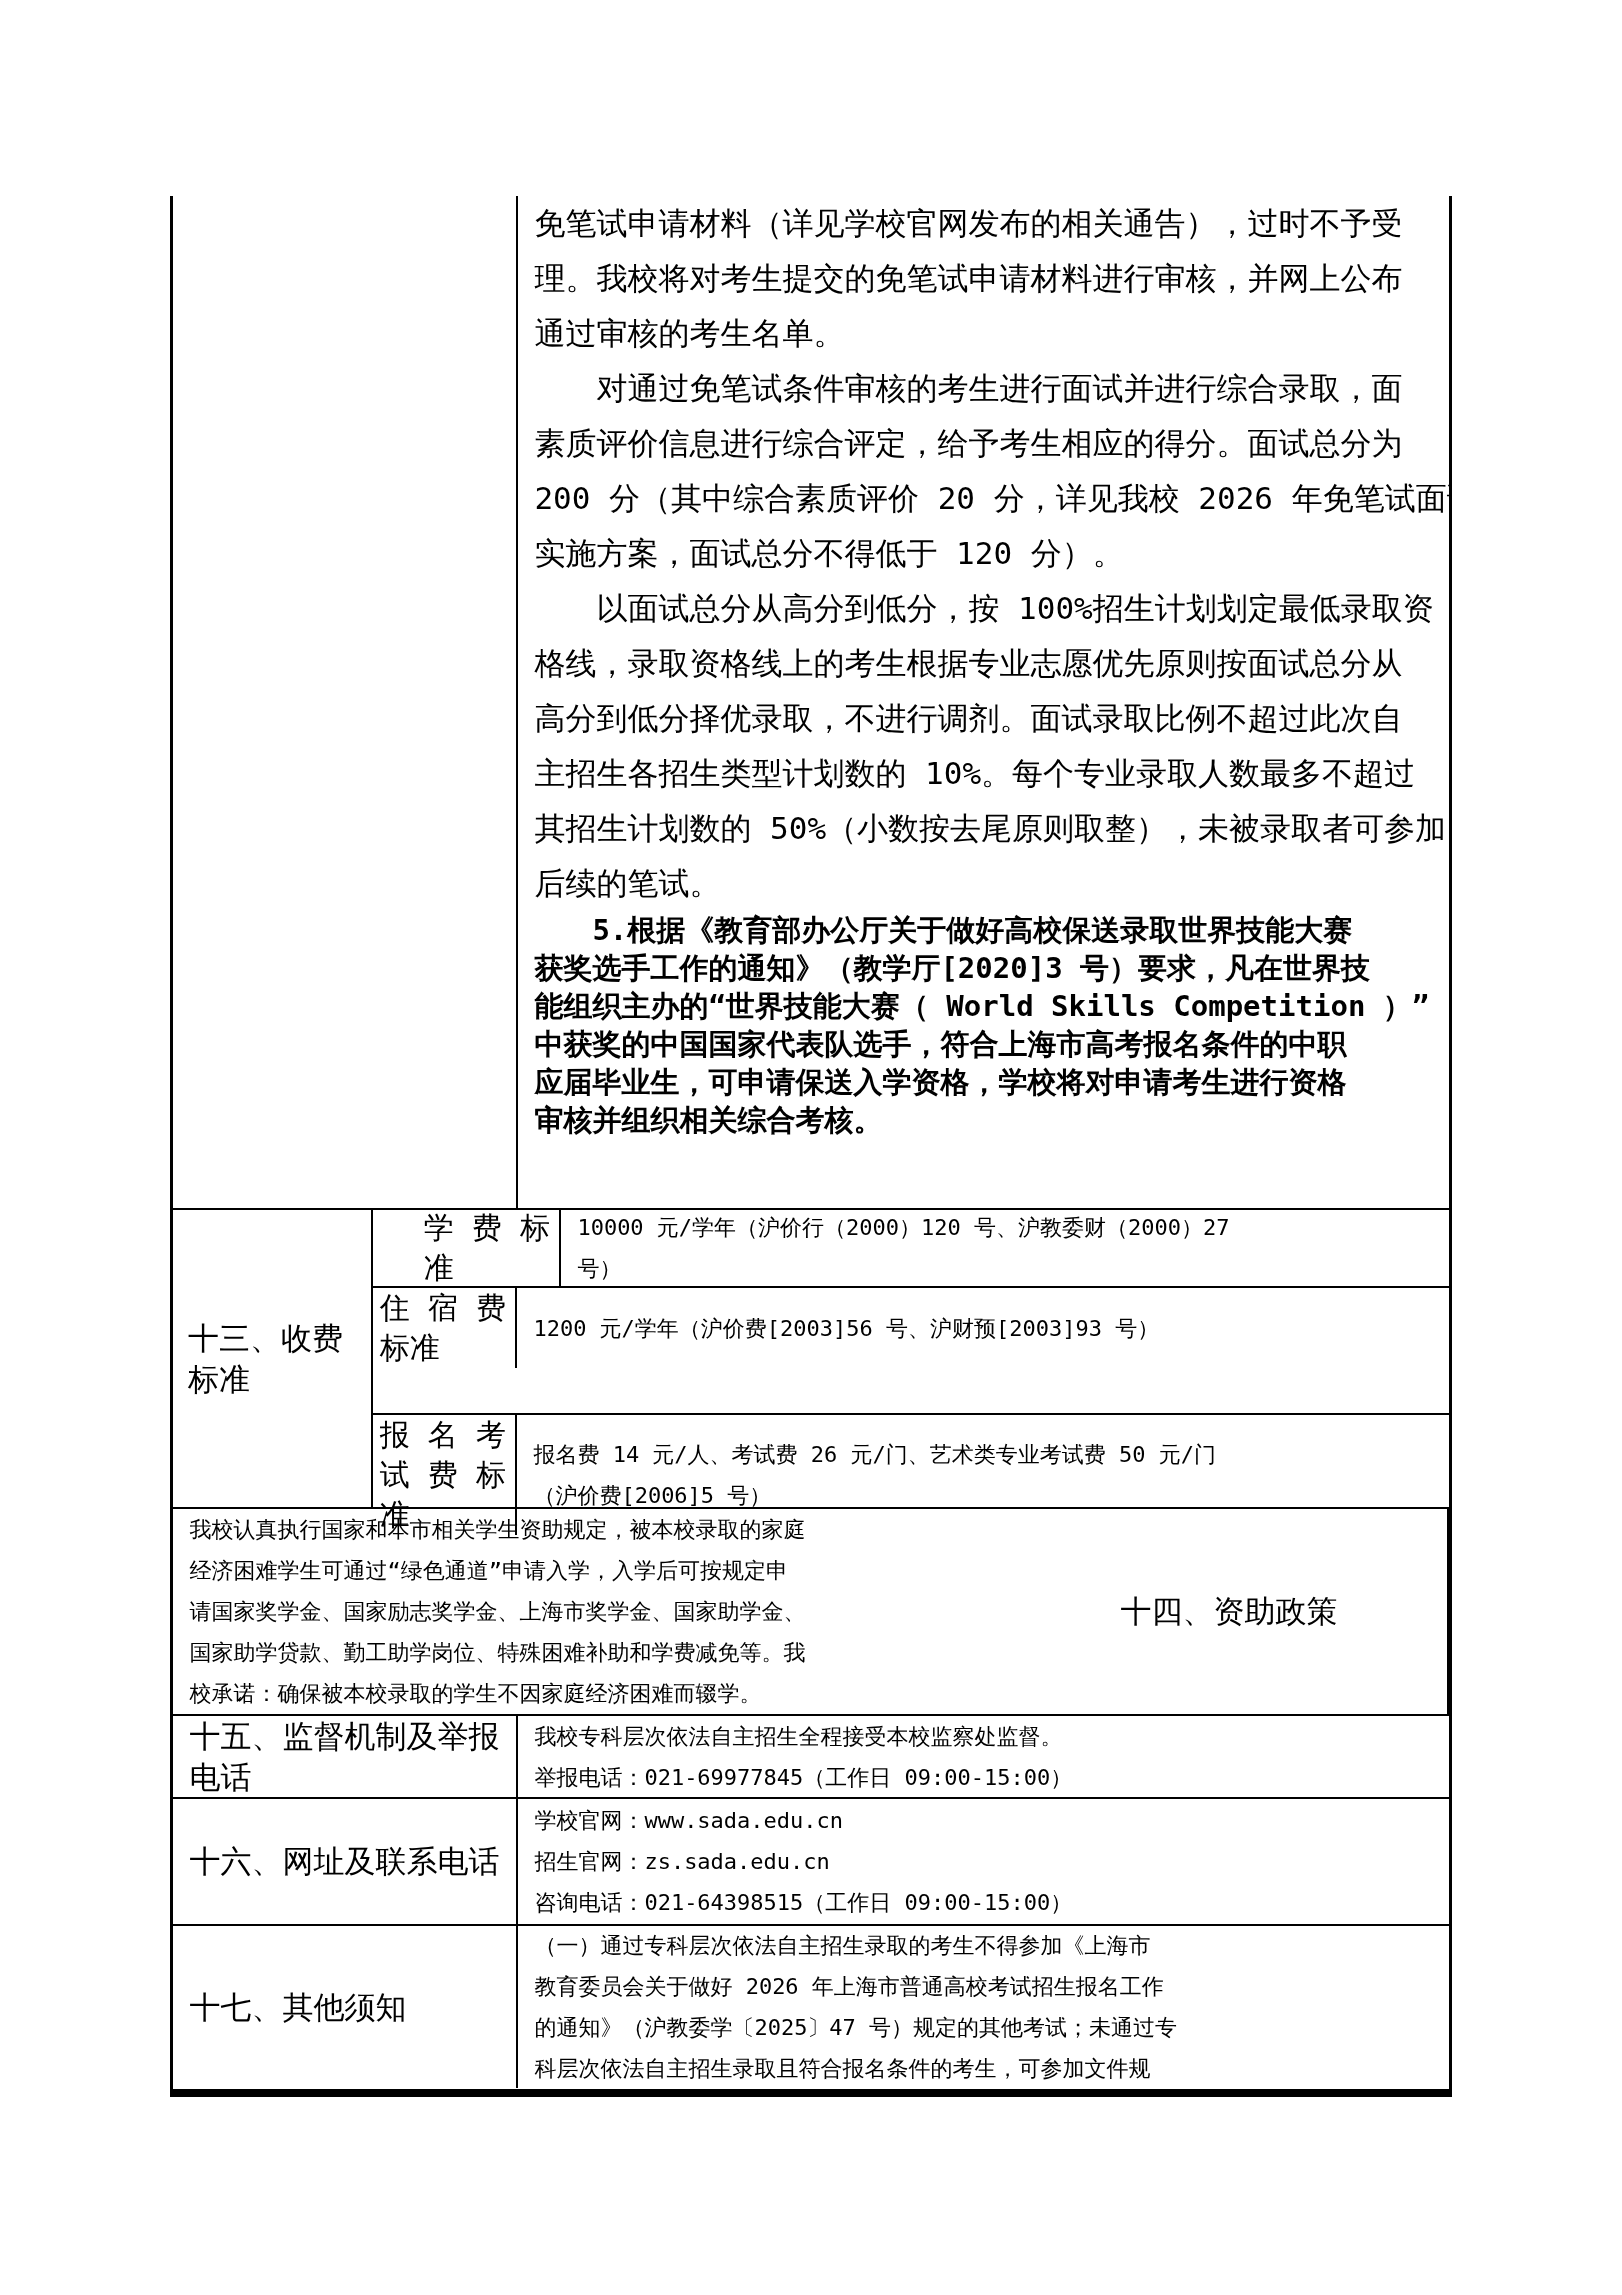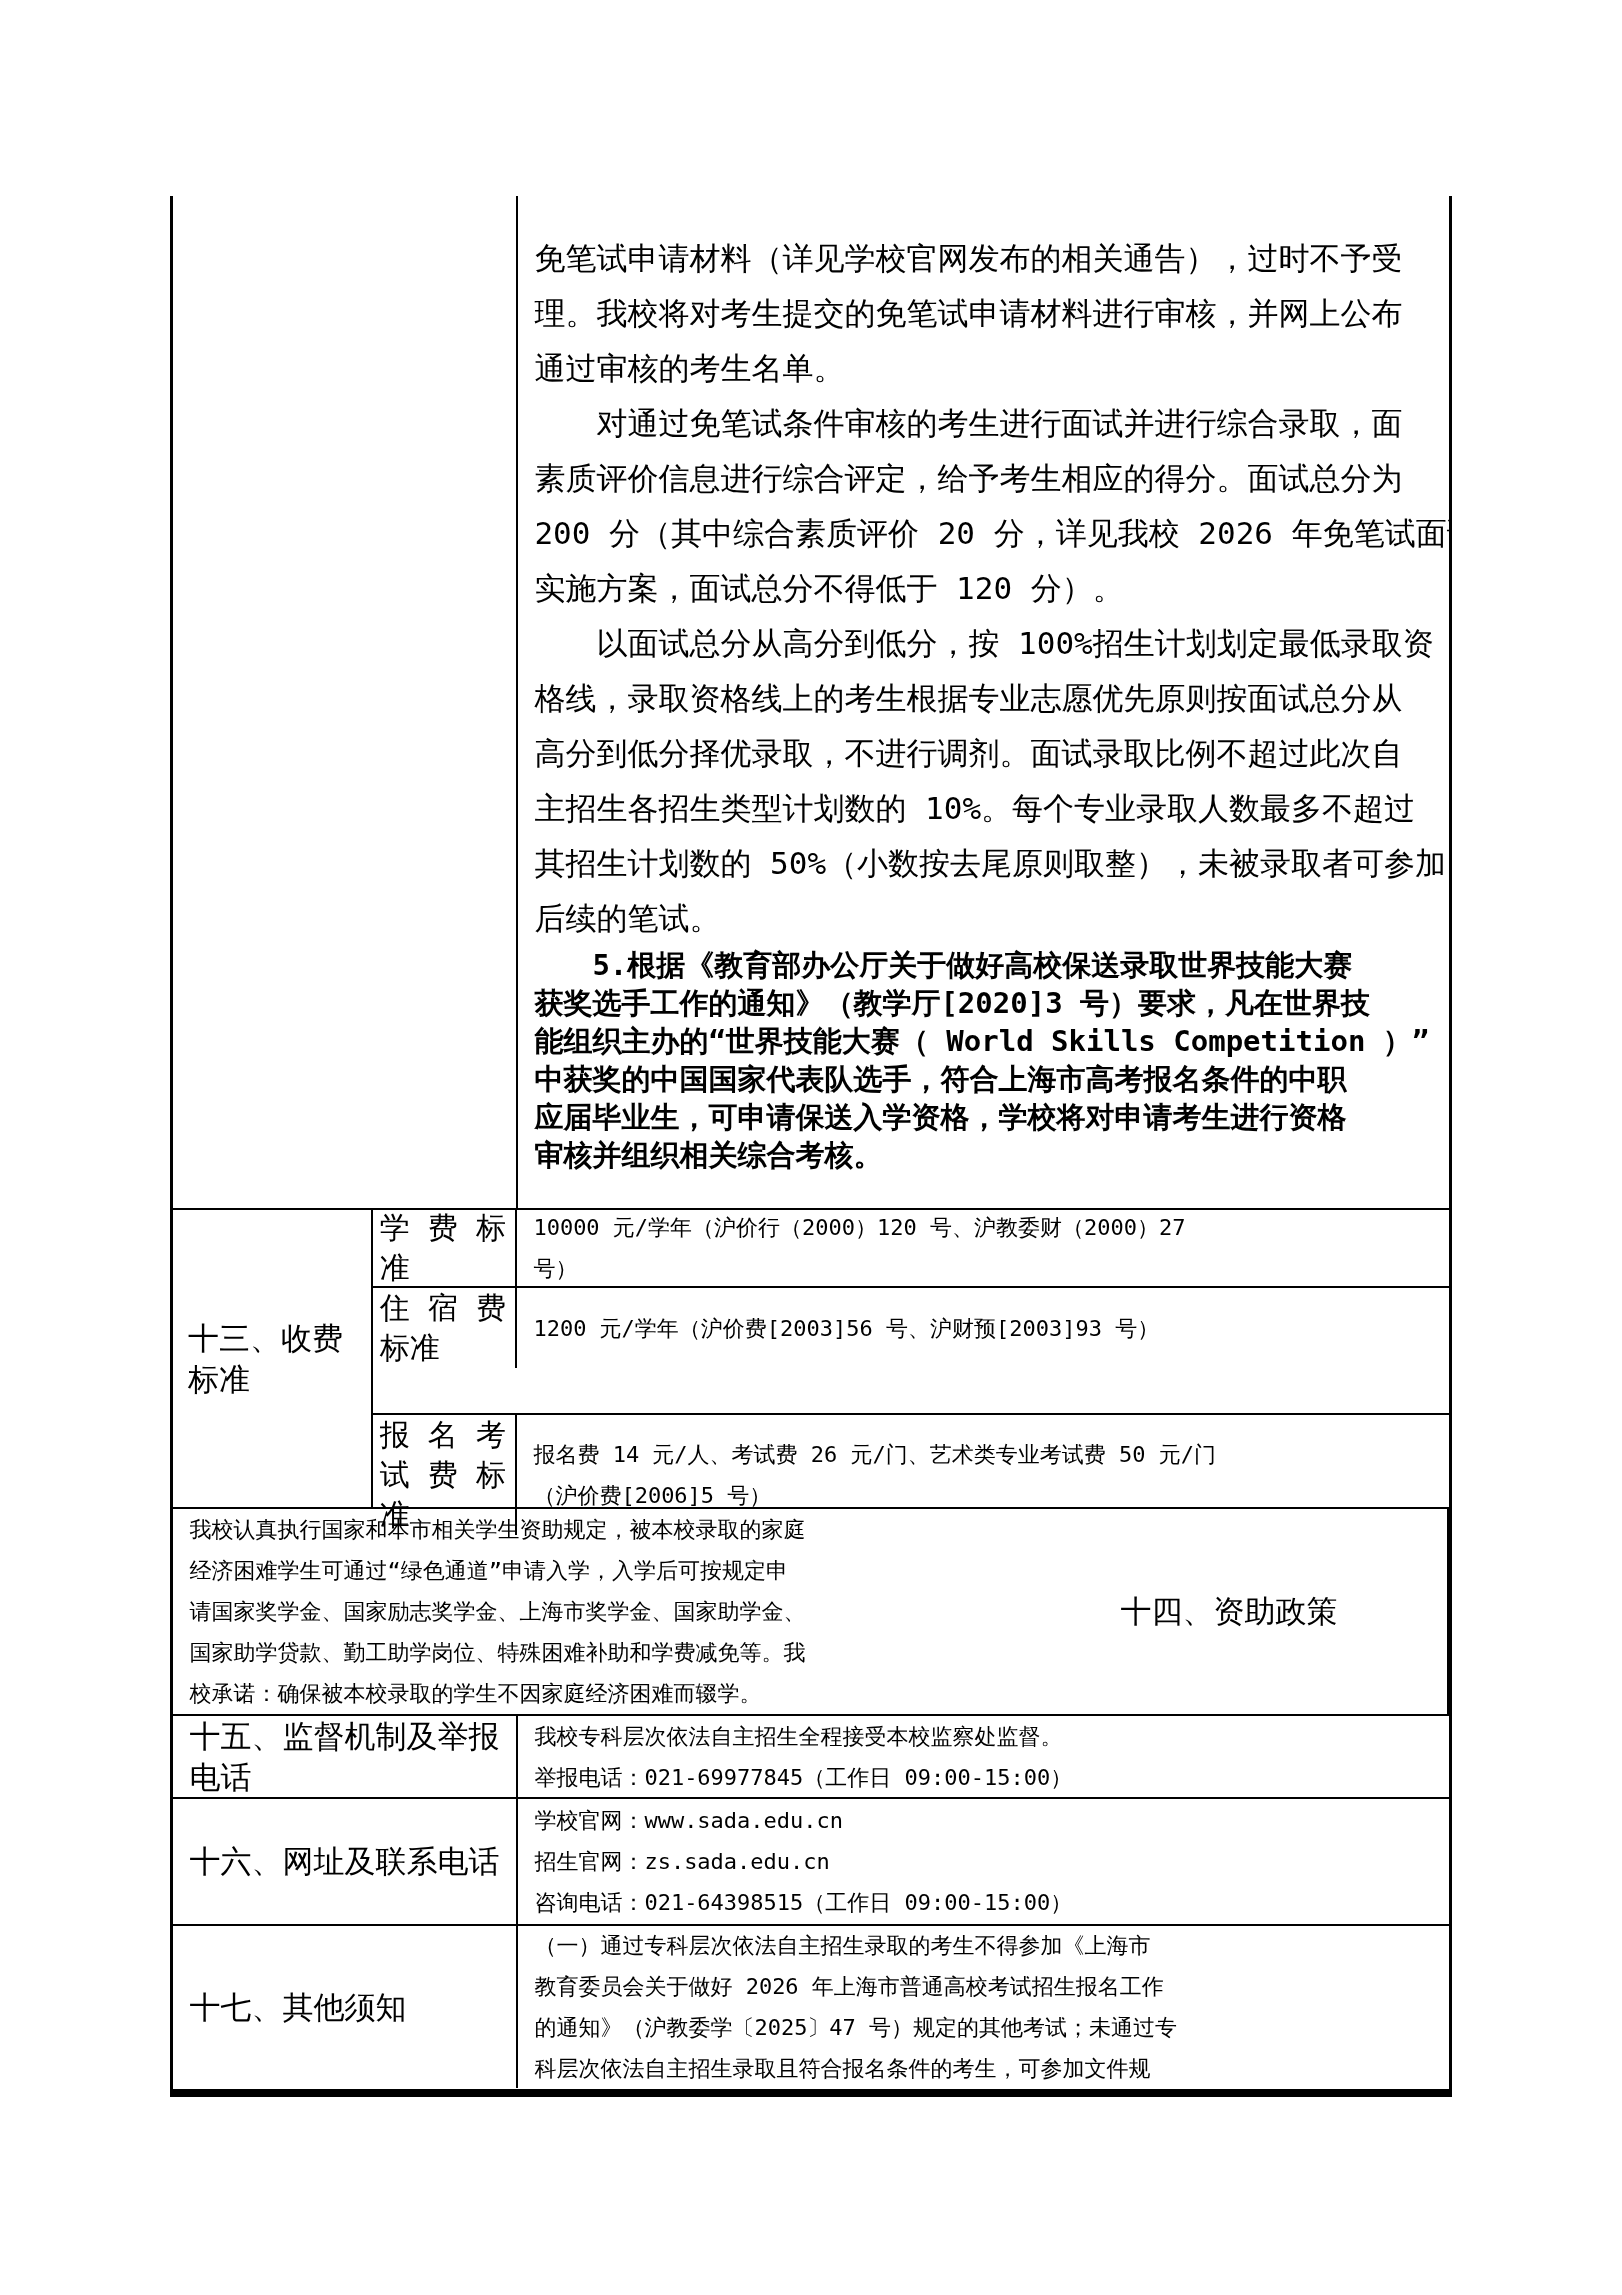--- a/index.html
+++ b/index.html
@@ -29,21 +29,21 @@
   .trow { display: flex; box-sizing: border-box; flex: 0 0 auto; }
   .trow.bordered { border-top: 2.7px solid #000; }
 
   
   .h-cont { height: 1012px; }
   .h-13   { height: 299px; }
   .h-14   { height: 207px; }
   .h-15   { height: 83px; }
   .h-16   { height: 127px; }
   .h-17   { height: 164px; }
-  .h-fee1 { height: 76px; }
+  .h-fee1 { height: 76px; padding-left: 44px; }
   .h-fee2 { height: 87px; }
   .h-fee3 { height: 127px; margin-top: 45px; }
 
   .cell { box-sizing: border-box; overflow: hidden; }
 
   .label-cell {
     width: 345px;
     border-right: 2.7px solid #000;
     padding-left: 16.4px;
     padding-right: 5.5px;
@@ -82,21 +82,21 @@
     white-space: pre-line;
   }
   .content-cell {
     flex: 1;
     padding-left: 16.4px;
     padding-right: 8.2px;
     display: flex;
     flex-direction: column;
   }
   .content-center { justify-content: center; }
-  .content-top { justify-content: center; }
+  .content-top { justify-content: flex-start; }
 
   .tline { white-space: pre; }
   .tline.reg  { font-size: 31px; line-height: 55px; }
   .tline.bold { font-size: 29px; line-height: 38px; font-weight: 700; }
   .tline.body { font-size: 22px; line-height: 41px; }
 </style>
 </head>
 <body>
 
 <div class="page">

